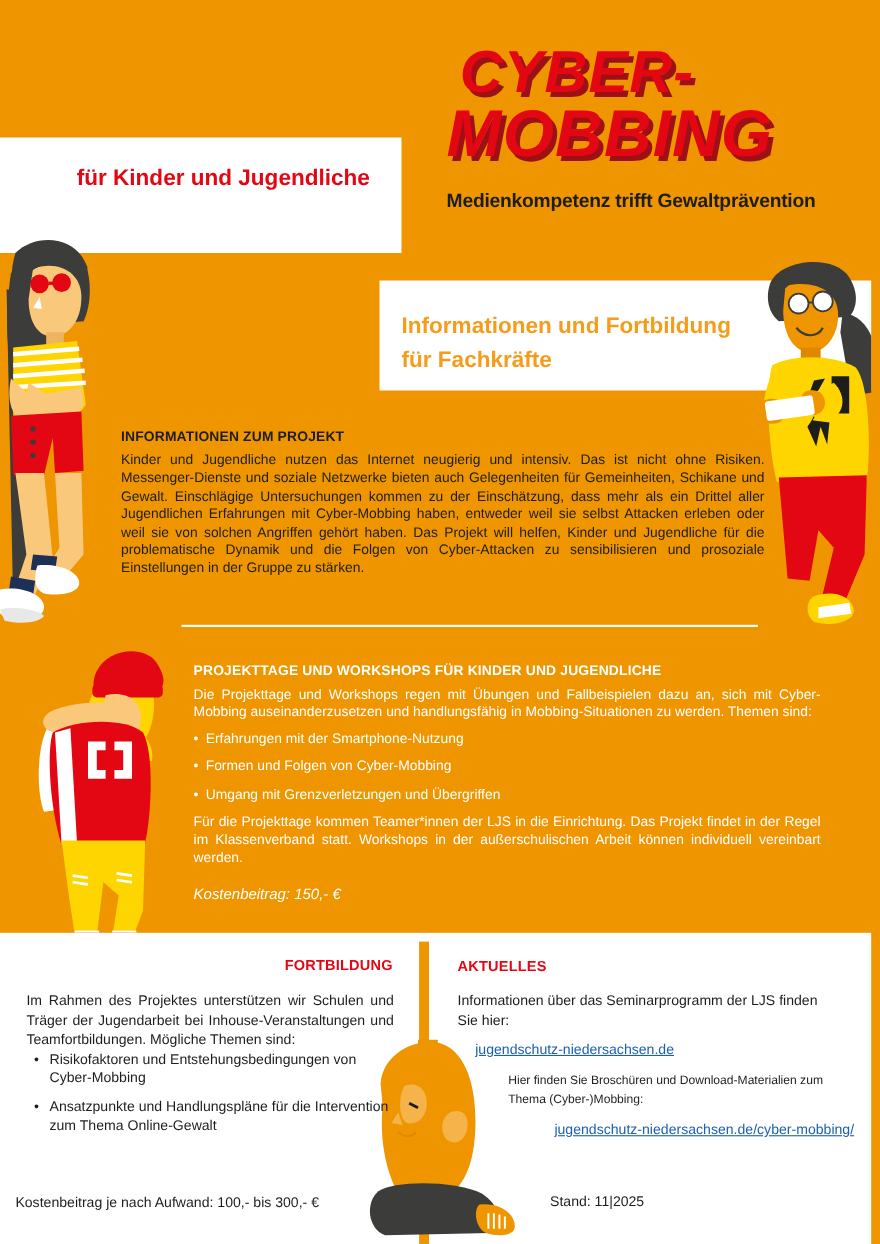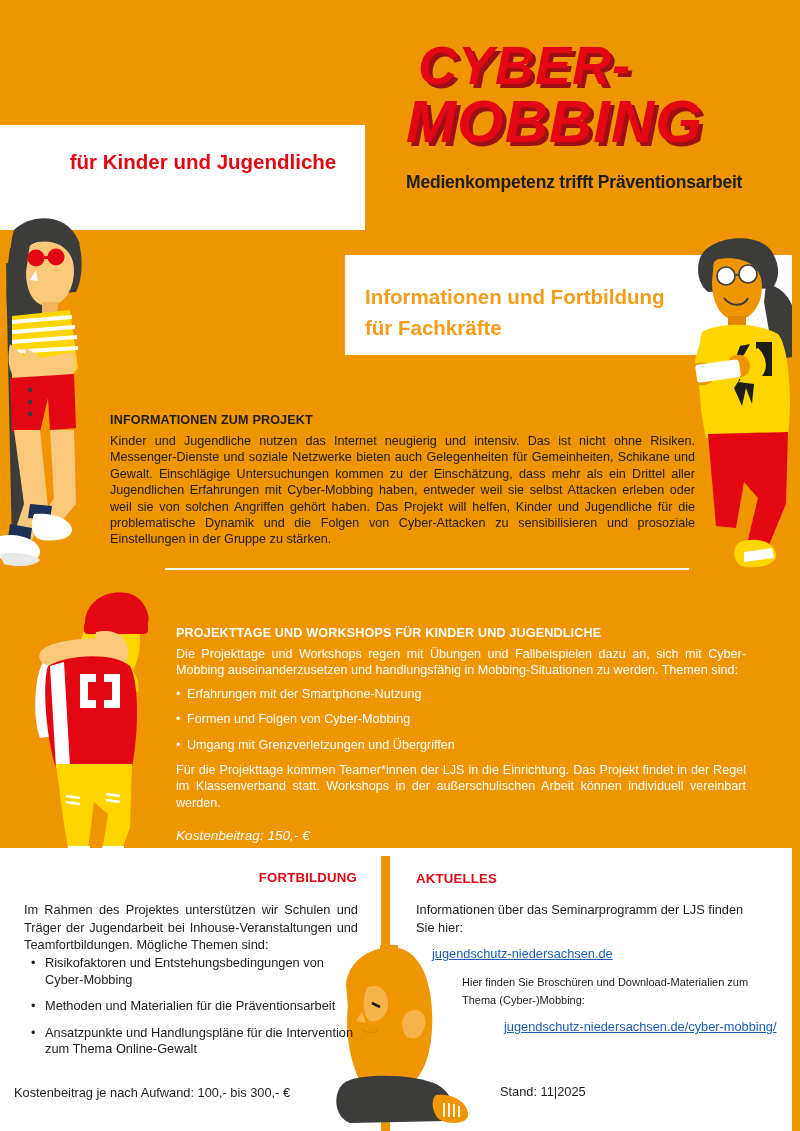--- a/index.html
+++ b/index.html
@@ -29,21 +29,21 @@
     position:absolute;left:48px;top:146px;width:310px;
     color:#e30613;font-weight:bold;font-size:20.5px;line-height:31px;
     text-align:center;
   }
   .box-right-txt{
     position:absolute;left:365px;top:281px;width:400px;
     color:#f59c1a;font-weight:bold;font-size:20.5px;line-height:31px;
   }
 
   
-  .sec{position:absolute;margin-top:23px;}
+  .sec{position:absolute;}
   .h-dark{color:#1d1d1b;font-weight:bold;font-size:12.6px;letter-spacing:0.15px;}
   .t-dark{color:#1d1d1b;font-size:12.6px;line-height:16.4px;text-align:justify;}
   .h-white{color:#ffffff;font-weight:bold;font-size:12.6px;letter-spacing:0.15px;}
   .t-white{color:#ffffff;font-size:12.6px;line-height:16.4px;text-align:justify;}
 
   #sec-info{left:110px;top:390px;width:585px;}
   #sec-info .t-dark{margin-top:6px;}
 
   .divider{position:absolute;left:165px;top:568px;width:524px;height:1.5px;background:#ffffff;}
 
@@ -93,21 +93,21 @@
       <g fill="#9d1115">
         <text x="16" y="60" font-family="'Liberation Sans',sans-serif" font-size="54" font-weight="bold" font-style="italic" letter-spacing="1">CYBER-</text>
         <text x="4" y="118" font-family="'Liberation Sans',sans-serif" font-size="60" font-weight="bold" font-style="italic" letter-spacing="1">MOBBING</text>
       </g>
       <g fill="#e30613">
         <text x="12" y="56" font-family="'Liberation Sans',sans-serif" font-size="54" font-weight="bold" font-style="italic" letter-spacing="1">CYBER-</text>
         <text x="0" y="114" font-family="'Liberation Sans',sans-serif" font-size="60" font-weight="bold" font-style="italic" letter-spacing="1">MOBBING</text>
       </g>
     </svg>
   </div>
-  <div class="logo-sub">Medienkompetenz trifft Präventionsarbeit</div>
+  <div class="logo-sub">Medienkompetenz trifft Gewaltprävention</div>
 
   <div class="box-white" id="box-left"></div>
   <div class="box-left-txt">
     <div>für Kinder und Jugendliche</div>
   </div>
 
   <div class="box-white" id="box-right"></div>
   <div class="box-right-txt">
     <div>Informationen und Fortbildung</div>
     <div>für Fachkräfte</div>
@@ -291,21 +291,20 @@
       <line x1="131" y1="158" x2="131" y2="172"></line>
       <line x1="136" y1="159" x2="136" y2="172"></line>
       <line x1="141" y1="161" x2="141" y2="172"></line>
     </g>
   </svg>
 
   <div id="fort-head">FORTBILDUNG</div>
   <div id="fort-body">Im Rahmen des Projektes unterstützen wir Schulen und Träger der Jugendarbeit bei Inhouse-Veranstaltungen und Teamfortbildungen. Mögliche Themen sind:</div>
   <ul id="fort-list">
     <li>Risikofaktoren und Entstehungsbedingungen von Cyber-Mobbing</li>
-    <li>Methoden und Materialien für die Präventionsarbeit</li>
     <li>Ansatzpunkte und Handlungspläne für die Intervention zum Thema Online-Gewalt</li>
   </ul>
   <div id="fort-cost">Kostenbeitrag je nach Aufwand: 100,- bis 300,- €</div>
 
   <div id="akt-head">AKTUELLES</div>
   <div id="akt-p1">Informationen über das Seminarprogramm der LJS finden Sie hier:</div>
   <a id="akt-link1" href="#">jugendschutz-niedersachsen.de</a>
   <div id="akt-p2">Hier finden Sie Broschüren und Download-Materialien zum Thema (Cyber-)Mobbing:</div>
   <a id="akt-link2" href="#">jugendschutz-niedersachsen.de/cyber-mobbing/</a>
   <div id="akt-stand">Stand: 11|2025</div>

